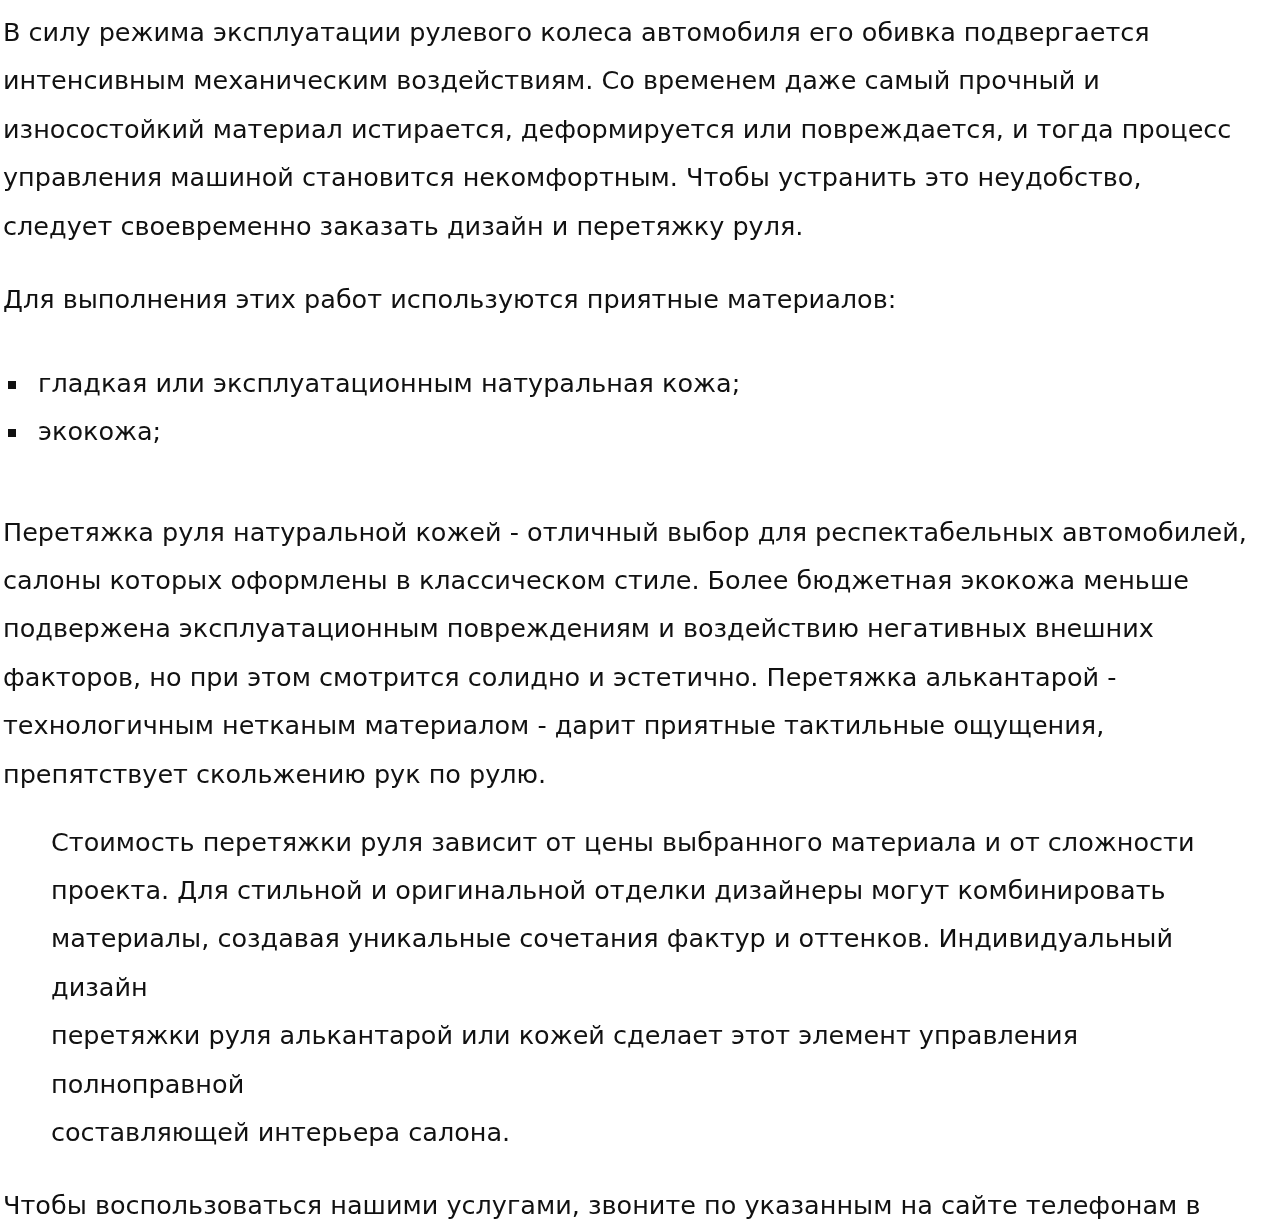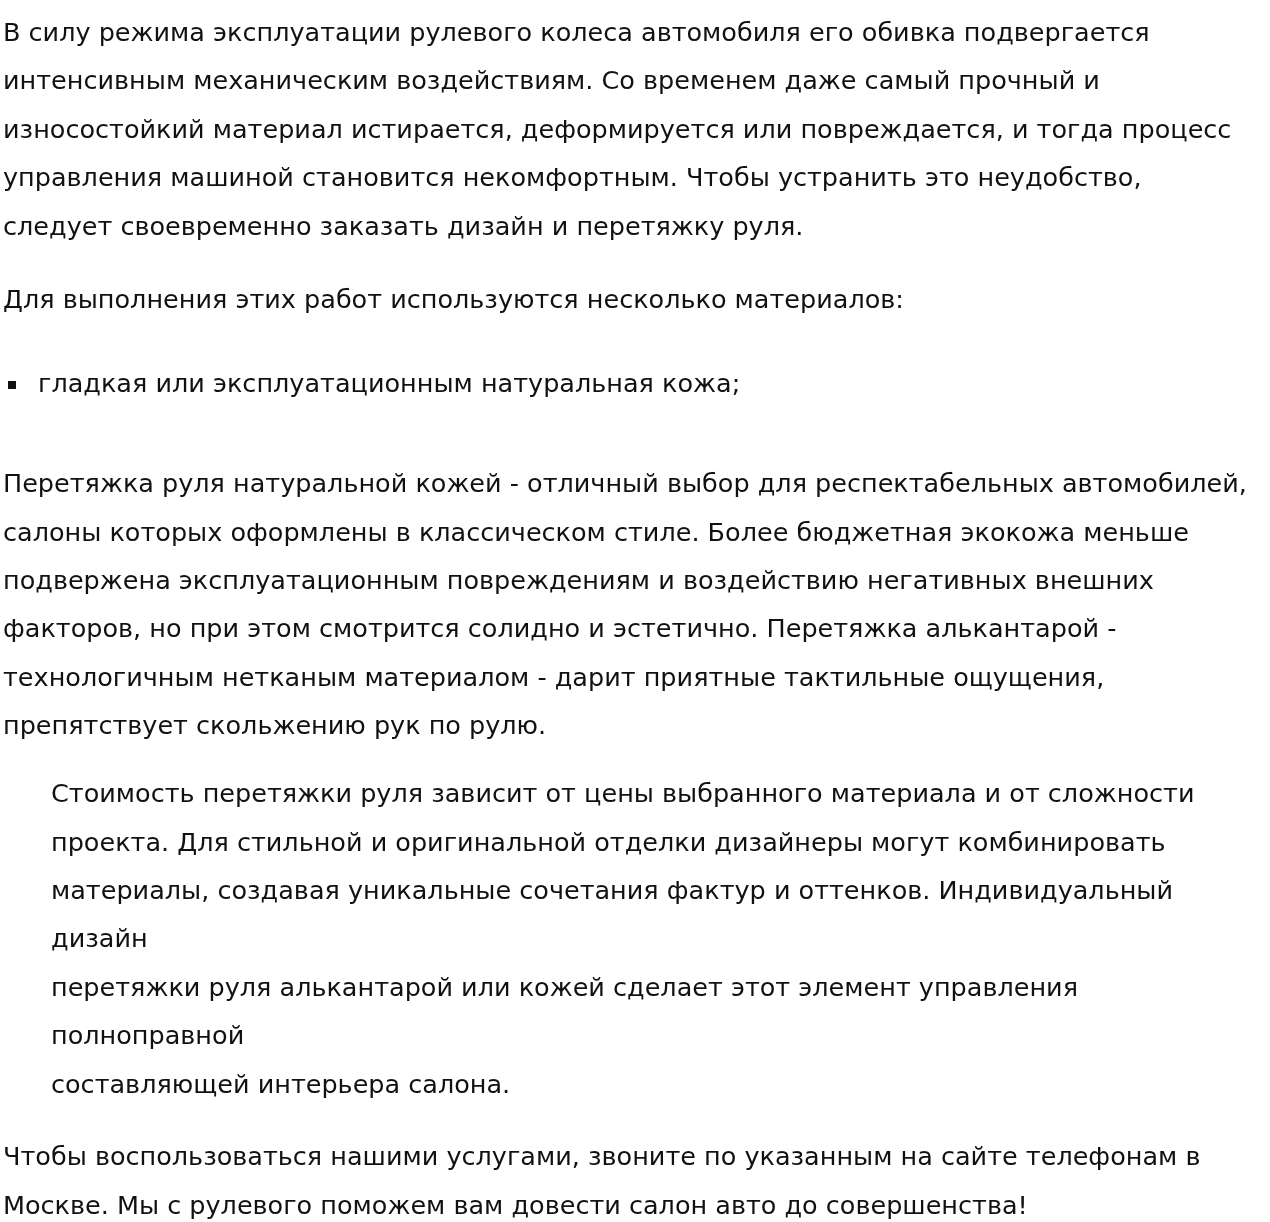--- a/index.html
+++ b/index.html
@@ -53,26 +53,30 @@
 <body>
 
 <main class="page">
 
   <p class="para" id="p-wear">В силу режима эксплуатации рулевого колеса автомобиля его обивка подвергается
 интенсивным механическим воздействиям. Со временем даже самый прочный и
 износостойкий материал истирается, деформируется или повреждается, и тогда процесс
 управления машиной становится некомфортным. Чтобы устранить это неудобство,
 следует своевременно заказать дизайн и перетяжку руля.</p>
 
-  <p class="para" id="p-intro-list">Для выполнения этих работ используются несколько материалов:</p>
+  <p class="para" id="p-intro-list">Для выполнения этих работ используются приятные материалов:</p>
 
   <ul class="materials">
     <li>
       <span class="bullet"></span>
       <span>гладкая или эксплуатационным натуральная кожа;</span>
+    </li>
+    <li>
+      <span class="bullet"></span>
+      <span>экокожа;</span>
     </li>
   </ul>
 
   <p class="para" id="p-materials">Перетяжка руля натуральной кожей - отличный выбор для респектабельных автомобилей,
 салоны которых оформлены в классическом стиле. Более бюджетная экокожа меньше
 подвержена эксплуатационным повреждениям и воздействию негативных внешних
 факторов, но при этом смотрится солидно и эстетично. Перетяжка алькантарой -
 технологичным нетканым материалом - дарит приятные тактильные ощущения,
 препятствует скольжению рук по рулю.</p>
 

